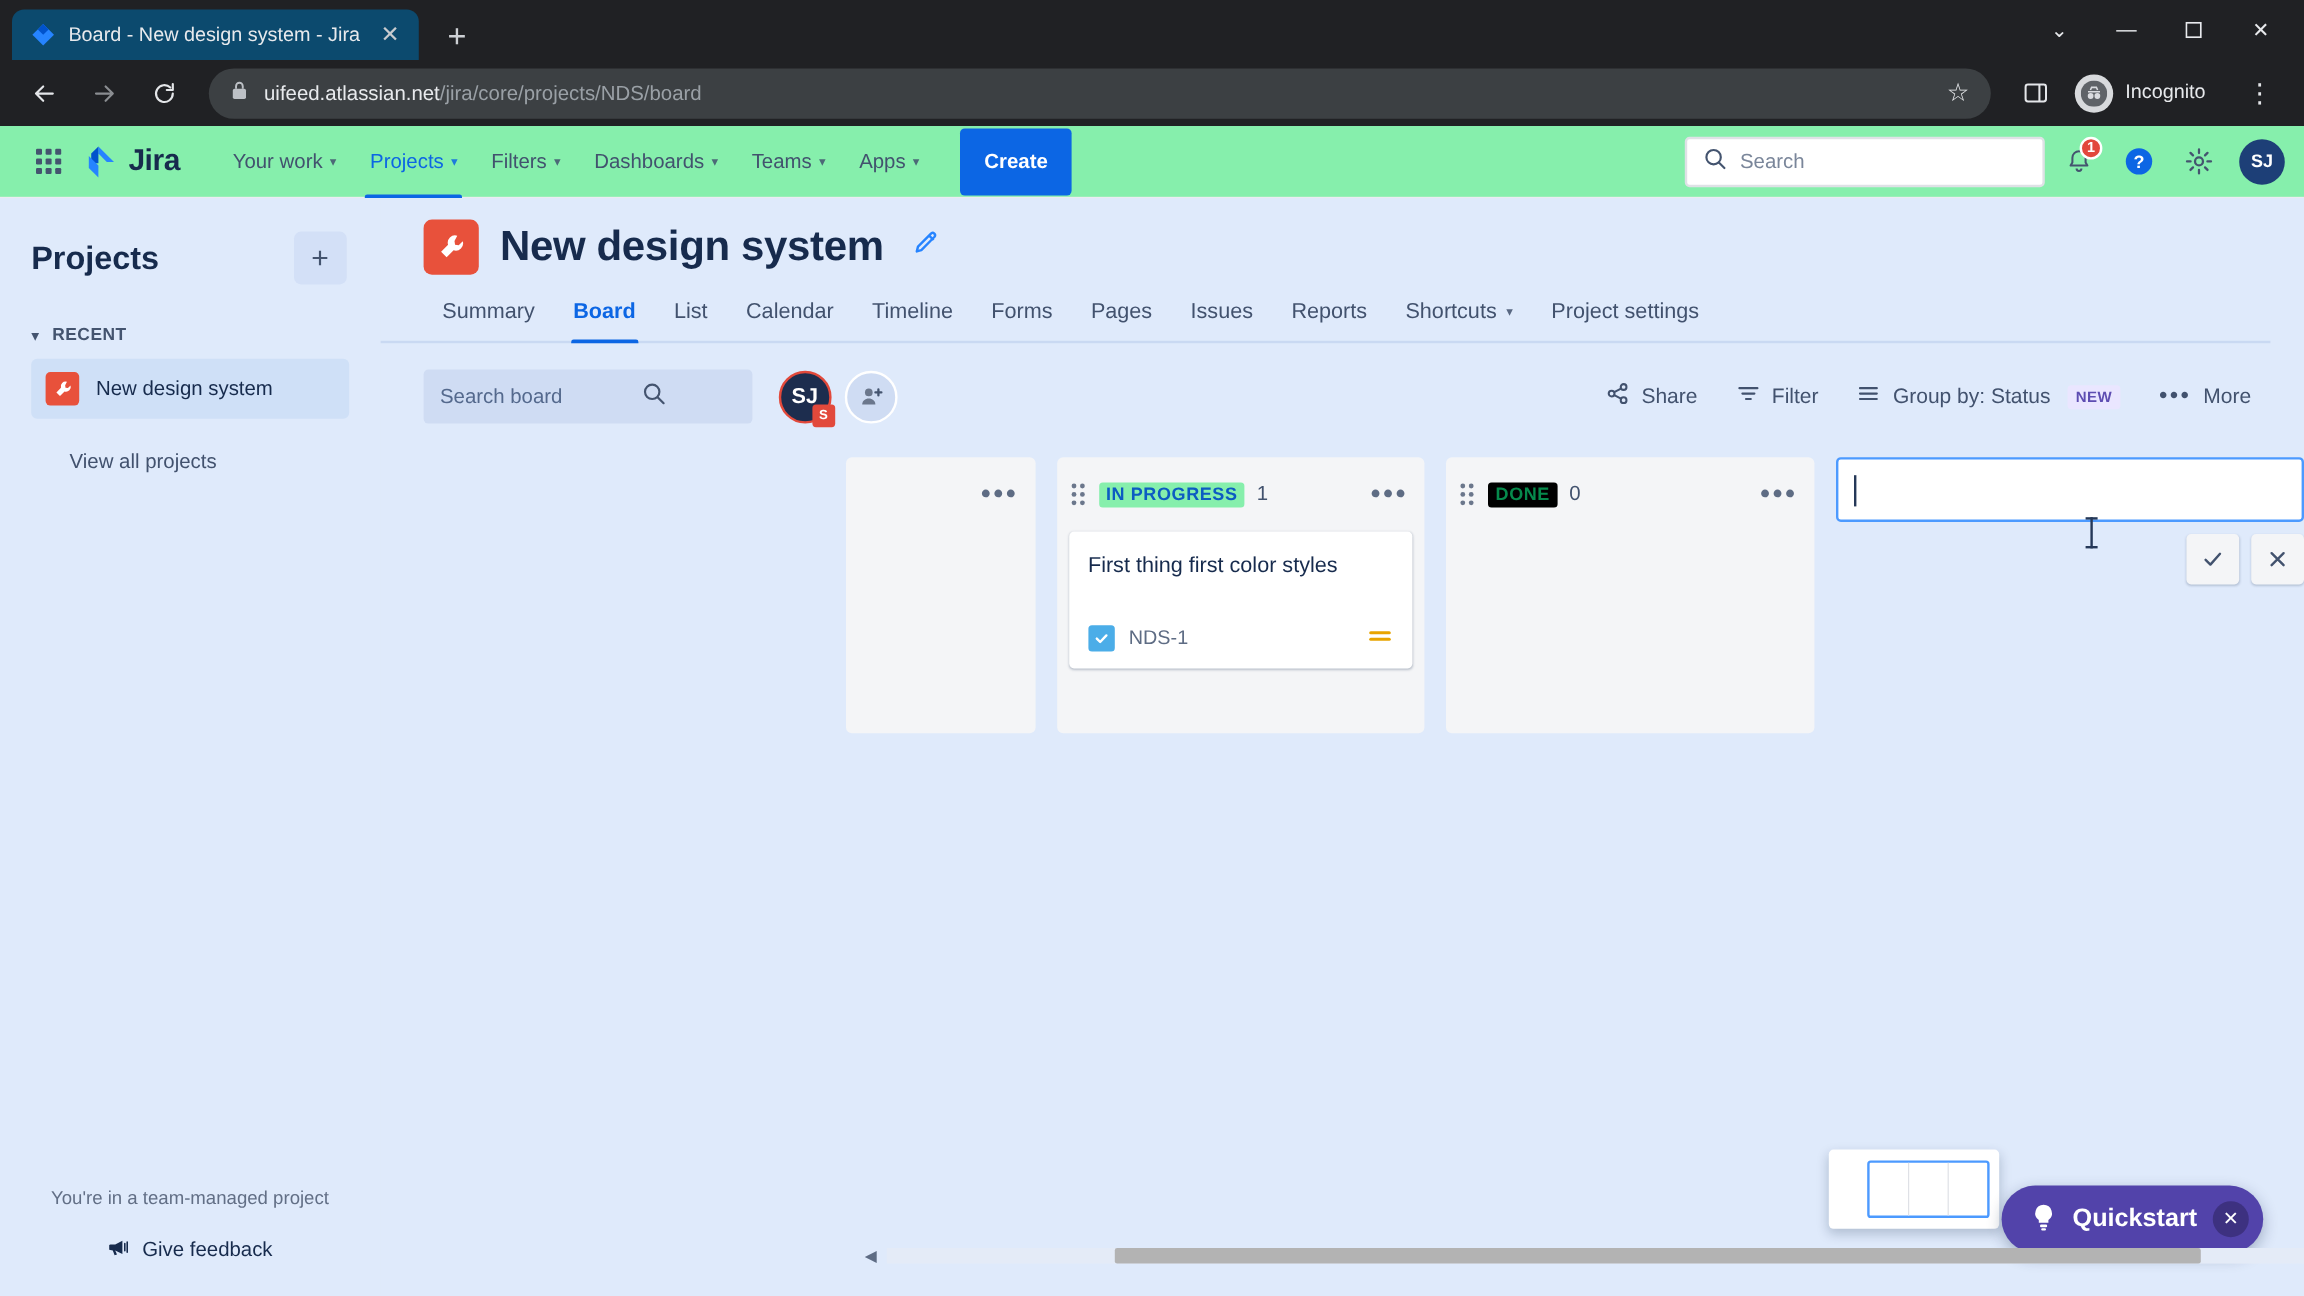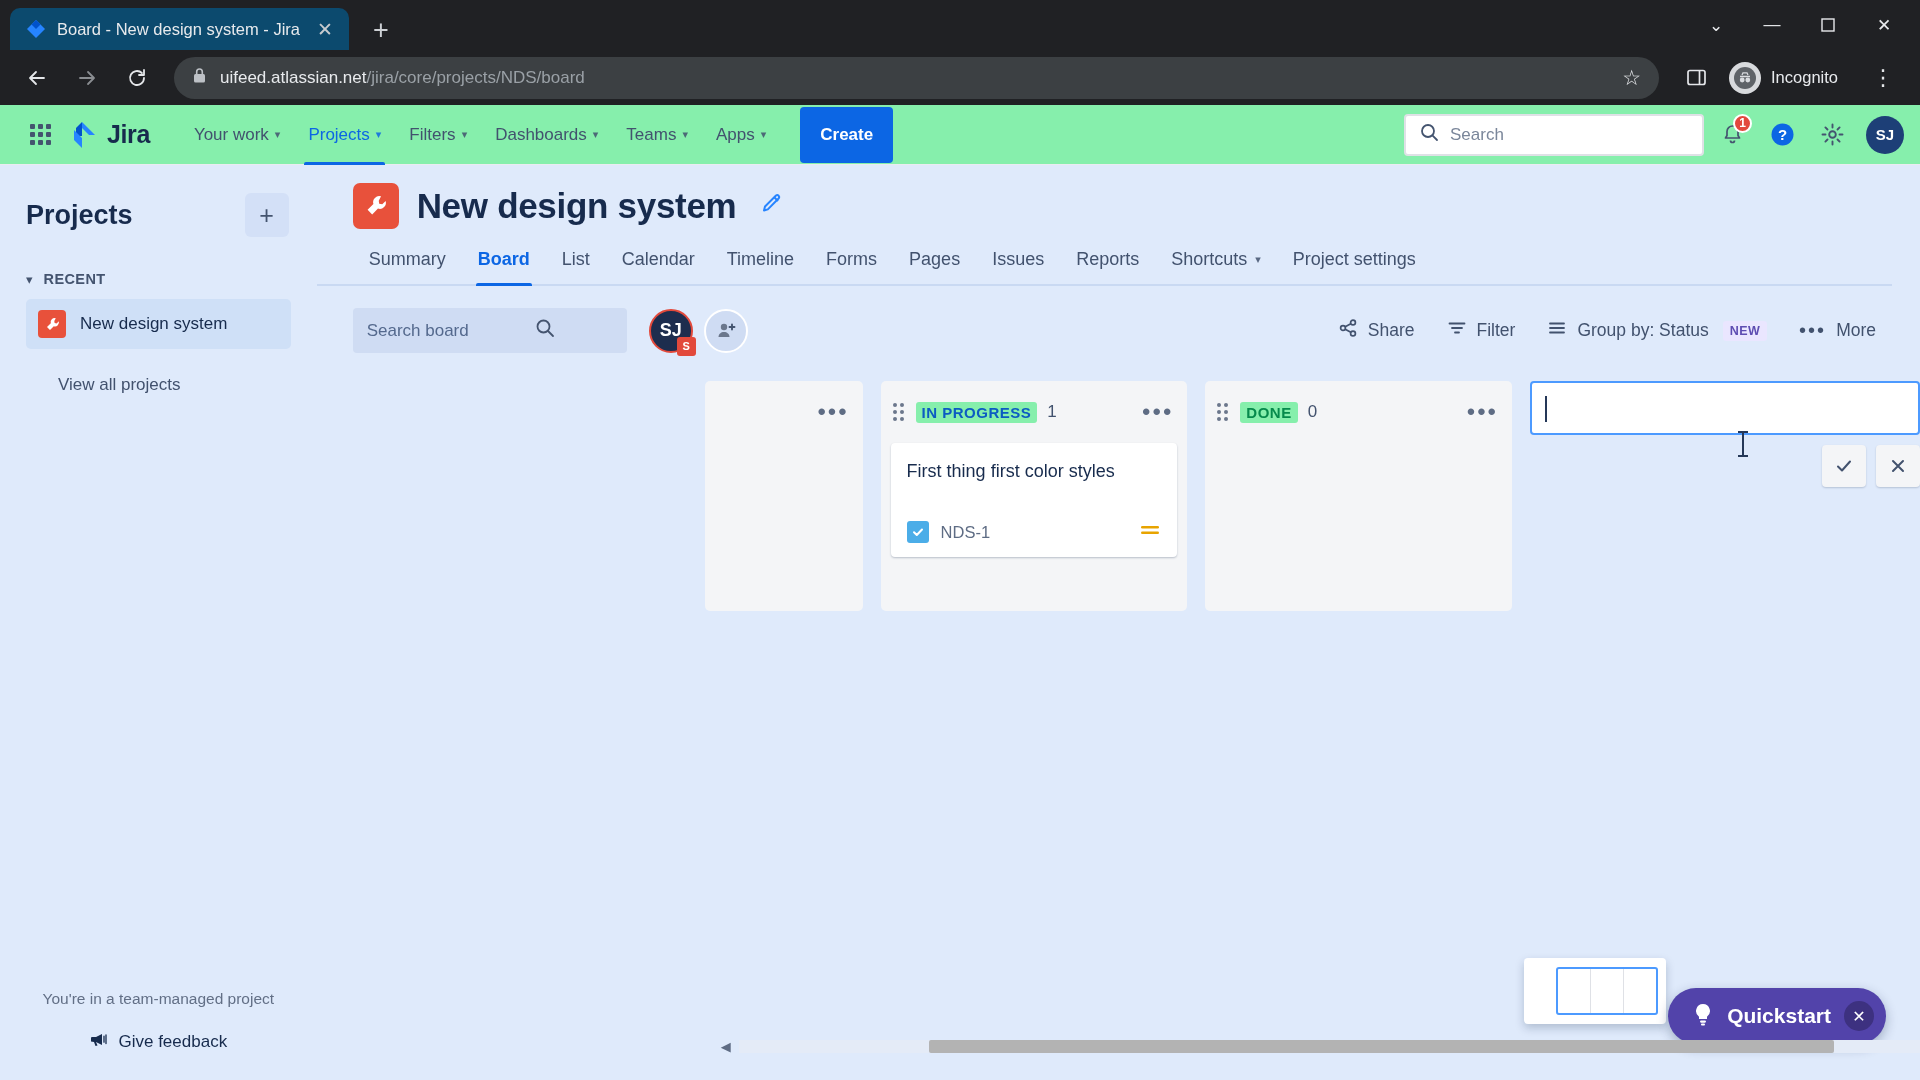--- a/index.html
+++ b/index.html
@@ -138,21 +138,21 @@
 
   
   .columns { display: flex; gap: 18px; padding: 28px 0 0 388px; align-items: flex-start; position: relative; }
   .col { width: 205px; background: #f4f5f7; border-radius: 5px; min-height: 230px; padding: 12px 0 0 0; }
   .col.wide { width: 398px; }
   .col-head { display: flex; align-items: center; padding: 4px 14px 0 12px; height: 34px; }
   .grip { display: grid; grid-template-columns: repeat(2, 4px); grid-template-rows: repeat(3, 4px); gap: 3px; margin-right: 12px; }
   .grip i { width: 4px; height: 4px; background: #6b778c; border-radius: 50%; display:block; }
   .col-name { font-size: 15px; font-weight: 700; letter-spacing: .5px; padding: 2px 6px; border-radius: 3px; }
   .col-name.inprogress { color: #0c5bc2; background: #86efac; }
-  .col-name.done { color: #068a4c; background: #86efac; }
+  .col-name.done { color: #068a4c; background: #000000; }
   .col-count { font-size: 17px; color: #42526e; margin-left: 10px; }
   .col-menu { margin-left: auto; color: #5e6c84; font-size: 24px; letter-spacing: 2px; line-height: .6; }
   .card {
     background: #fff; border-radius: 4px; margin: 16px 10px 0 10px;
     box-shadow: 0 1px 2px rgba(9,30,66,.25); padding: 16px 16px 14px 16px;
   }
   .card-title { font-size: 18px; color: #172b4d; line-height: 1.35; }
   .card-meta { display: flex; align-items: center; margin-top: 38px; gap: 12px; }
   .task-icon { width: 22px; height: 22px; border-radius: 3px; background: #4bade8; display:flex; align-items:center; justify-content:center; flex:0 0 auto; }
   .card-key { font-size: 16.5px; color: #5e6c84; }

